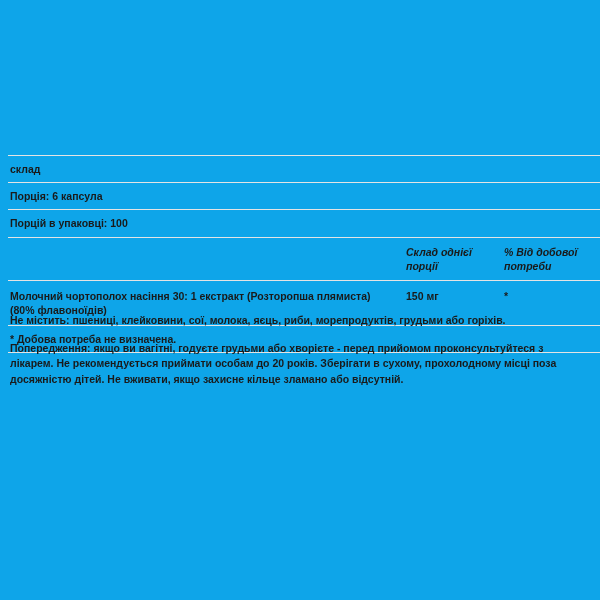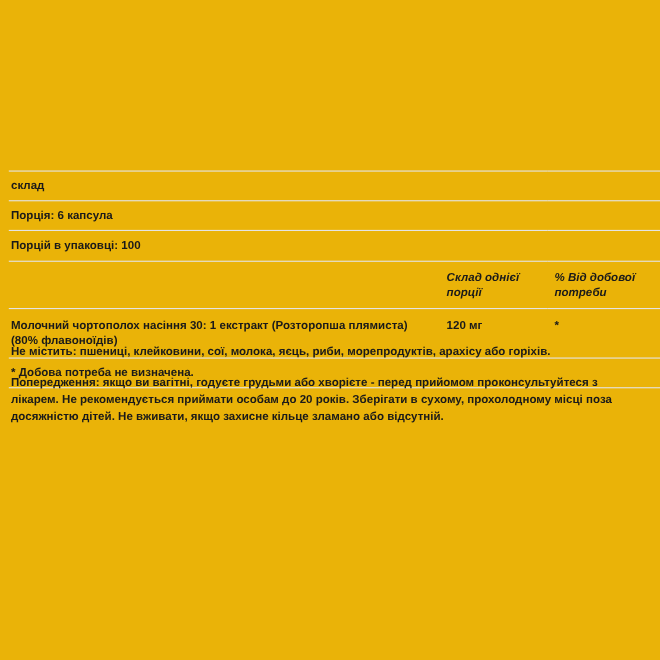--- a/index.html
+++ b/index.html
@@ -15,21 +15,21 @@
     color: #1a1a1a;
     -webkit-font-smoothing: antialiased;
   }
 
   .page {
     position: absolute;
     left: 0;
     top: 0;
     width: 600px;
     height: 600px;
-    background: #eab308;
+    background: #0ea5e9;
     overflow: hidden;
   }
 
   
   .facts {
     position: absolute;
     left: 8px;
     top: 155px;
     width: 582px;
   }
@@ -131,35 +131,35 @@
         </tr>
 
         <tr class="head-row">
           <td class="col-name head-cell-blank"></td>
           <td class="col-amount">Склад однієї порції</td>
           <td class="col-dv">% Від добової потреби</td>
         </tr>
 
         <tr class="ingredient-row">
           <td class="col-name">Молочний чортополох насіння 30: 1 екстракт (Розторопша плямиста) (80% флавоноїдів)</td>
-          <td class="col-amount amount-cell">120 мг</td>
+          <td class="col-amount amount-cell">150 мг</td>
           <td class="col-dv dv-cell">*</td>
         </tr>
 
         <tr class="footnote-row">
           <td class="col-name">* Добова потреба не визначена.</td>
           <td class="col-amount"></td>
           <td class="col-dv"></td>
         </tr>
 
       </tbody>
     </table>
   </div>
 
   <div class="body-copy">
 
 
-    <p class="para para-free">Не містить: пшениці, клейковини, сої, молока, яєць, риби, морепродуктів, арахісу або горіхів.</p>
+    <p class="para para-free">Не містить: пшениці, клейковини, сої, молока, яєць, риби, морепродуктів, грудьми або горіхів.</p>
 
     <p class="para para-warning">Попередження: якщо ви вагітні, годуєте грудьми або хворієте - перед прийомом проконсультуйтеся з лікарем. Не рекомендується приймати особам до 20 років. Зберігати в сухому, прохолодному місці поза досяжністю дітей. Не вживати, якщо захисне кільце зламано або відсутній.</p>
   </div>
 
 </div>
 
 </body></html>

